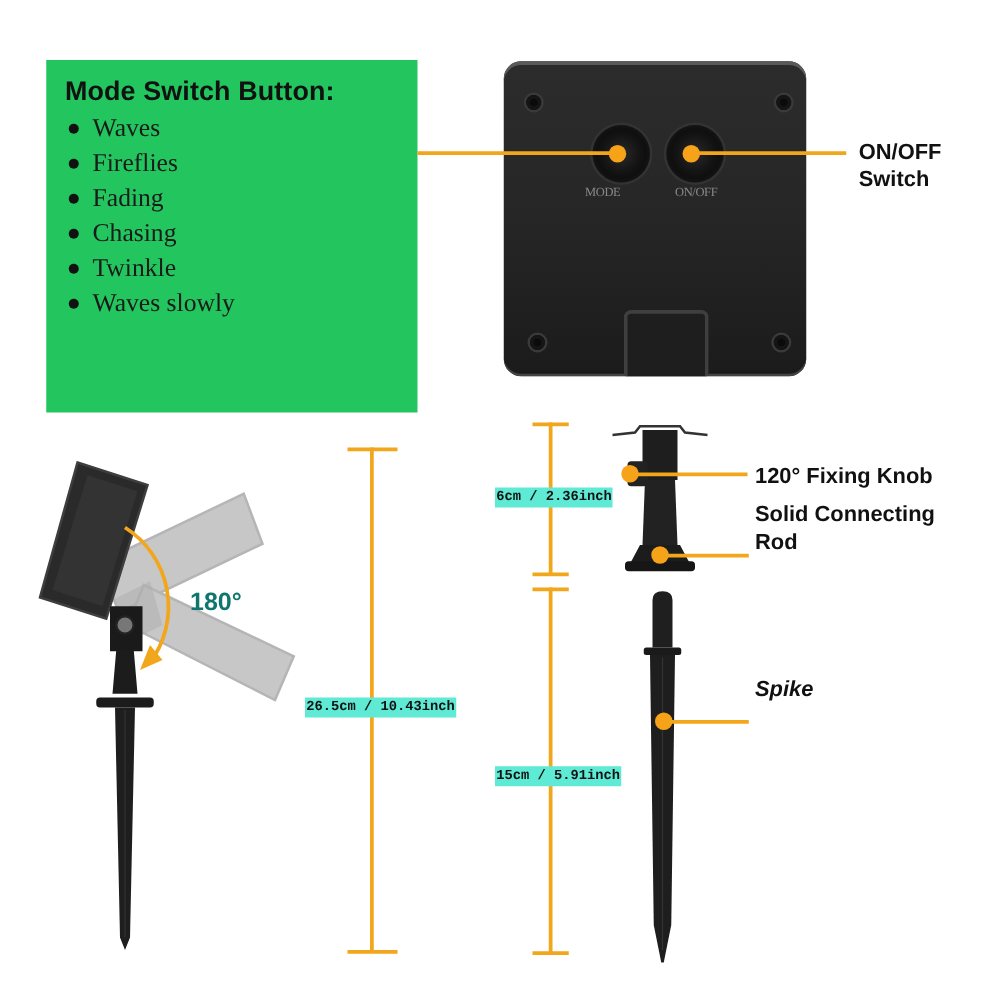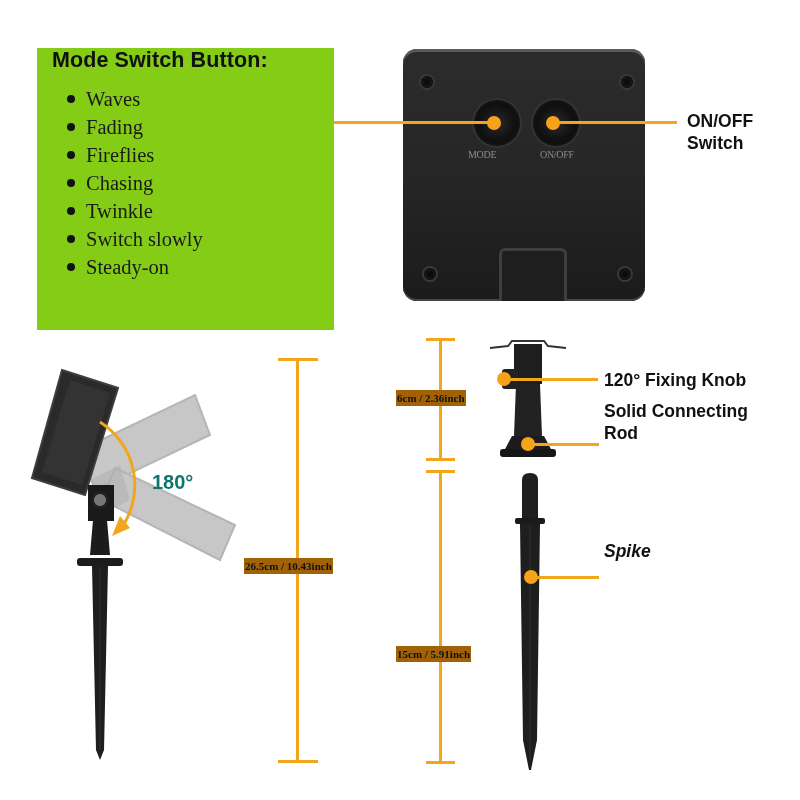--- a/index.html
+++ b/index.html
@@ -1,73 +1,69 @@
 <!DOCTYPE html>
 <html><head>
   <meta charset="utf-8">
   <style>
     html, body { margin:0; padding:0; }
     body { width:800px; height:800px; background:#ffffff; position:relative; overflow:hidden; font-family:"Liberation Sans", sans-serif; }
     .abs { position:absolute; }
 
     
-    .mode-box { left:37px; top:48px; width:297px; height:282px; background:#84cc16; box-sizing:border-box; padding:0 0 0 15px; }
+    .mode-box { left:37px; top:48px; width:297px; height:282px; background:#22c55e; box-sizing:border-box; padding:13px 0 0 15px; }
     .mode-title { font-family:"Liberation Sans", sans-serif; font-weight:bold; font-size:21.5px; color:#111; margin:0 0 3px 0; letter-spacing:0.1px; }
-    .mode-list { list-style:none; margin:12px; padding:0; }
+    .mode-list { list-style:none; margin:0; padding:0; }
     .mode-list li { font-family:"Liberation Serif", serif; font-size:20.5px; color:#1a1a1a; height:28px; line-height:28px; display:flex; align-items:center; }
     .bullet { width:8px; height:8px; border-radius:50%; background:#111; margin:0 11px 0 3px; flex:none; }
 
     
     .ol { background:#f2a61c; }
     .dot { width:14px; height:14px; border-radius:50%; background:#f6a31a; }
 
     
     .panel { left:403px; top:49px; width:242px; height:252px; border-radius:14px; background:linear-gradient(180deg,#2c2c2c 0%,#262626 50%,#1b1b1b 100%); box-shadow: inset 0 3px 0 #5a5a5a, inset 0 -2px 0 #444; }
     .screw { width:12px; height:12px; border-radius:50%; background:#0b0b0b; box-shadow: 0 0 0 2px #3a3a3a, inset 0 0 0 3px #151515; }
     .knob { width:46px; height:46px; border-radius:50%; background:radial-gradient(circle,#2a2a2a 0%,#141414 45%,#0f0f0f 60%,#222 100%); box-shadow:0 0 0 2px #333; }
     .knob-label { font-family:"Liberation Serif", serif; font-size:10px; color:#8a8a8a; letter-spacing:-0.3px; }
     .bracket { left:499px; top:248px; width:68px; height:53px; border:3px solid #3f3f3f; border-bottom:none; border-radius:6px 6px 0 0; background:#1e1e1e; box-sizing:border-box; }
 
     .callout { font-family:"Liberation Sans", sans-serif; font-weight:bold; font-size:17.5px; color:#111; line-height:22px; }
-    .dim-label { font-family:Liberation Serif, serif; font-weight:bold; font-size:11px; color:#111; background:#a16207; white-space:nowrap; }
+    .dim-label { font-family:Liberation Mono, monospace; font-weight:bold; font-size:11px; color:#111; background:#5eead4; white-space:nowrap; }
     .deg-label { font-family:"Liberation Sans", sans-serif; font-weight:bold; font-size:20px; color:#0f766e; }
   </style>
 </head>
 <body>
 
 <div class="abs mode-box">
   <div class="mode-title">Mode Switch Button:</div>
   <ul class="mode-list">
     <li>
         <span class="bullet"></span>
         <span>Waves</span>
       </li>
     <li>
         <span class="bullet"></span>
-        <span>Fading</span>
+        <span>Fireflies</span>
       </li>
     <li>
         <span class="bullet"></span>
-        <span>Fireflies</span>
+        <span>Fading</span>
       </li>
     <li>
         <span class="bullet"></span>
         <span>Chasing</span>
       </li>
     <li>
         <span class="bullet"></span>
         <span>Twinkle</span>
       </li>
     <li>
         <span class="bullet"></span>
-        <span>Switch slowly</span>
-      </li>
-    <li>
-        <span class="bullet"></span>
-        <span>Steady-on</span>
+        <span>Waves slowly</span>
       </li>
   </ul>
 </div>
 
 <div class="abs panel"></div>
 <div class="abs screw" style="left:421px;top:76px;"></div>
 <div class="abs screw" style="left:621px;top:76px;"></div>
 <div class="abs screw" style="left:424px;top:268px;"></div>
 <div class="abs screw" style="left:619px;top:268px;"></div>
 <div class="abs bracket"></div>
@@ -119,21 +115,21 @@
 <div class="abs dim-label" style="left:244px;top:558px;padding:2px 1px;">26.5cm / 10.43inch</div>
 
 <div class="abs ol" style="left:426px;top:338px;width:29px;height:3px;"></div>
 <div class="abs ol" style="left:439px;top:338px;width:3px;height:122px;"></div>
 <div class="abs ol" style="left:426px;top:458px;width:29px;height:3px;"></div>
 <div class="abs dim-label" style="left:396px;top:390px;padding:2px 1px;">6cm / 2.36inch</div>
 
 <div class="abs ol" style="left:426px;top:470px;width:29px;height:3px;"></div>
 <div class="abs ol" style="left:439px;top:470px;width:3px;height:292px;"></div>
 <div class="abs ol" style="left:426px;top:761px;width:29px;height:3px;"></div>
-<div class="abs dim-label" style="left:396px;top:613px;padding:2px 1px;margin-top:33px;">15cm / 5.91inch</div>
+<div class="abs dim-label" style="left:396px;top:613px;padding:2px 1px;">15cm / 5.91inch</div>
 
 <svg class="abs" style="left:488px;top:336px;" width="80" height="130" viewBox="0 0 80 130">
   <path d="M 2,12 L 20,10 L 24,5 L 56,5 L 60,10 L 78,12" stroke="#333" stroke-width="2" fill="none"></path>
   <rect x="26" y="8" width="28" height="40" fill="#1e1e1e"></rect>
   <rect x="14" y="33" width="16" height="20" rx="3" fill="#222"></rect>
   <polygon points="28,48 52,48 54,100 26,100" fill="#222"></polygon>
   <polygon points="24,100 56,100 64,115 16,115" fill="#1c1c1c"></polygon>
   <rect x="12" y="113" width="56" height="8" rx="3" fill="#161616"></rect>
 </svg>
 <div class="abs dot" style="left:497px;top:372px;"></div>

